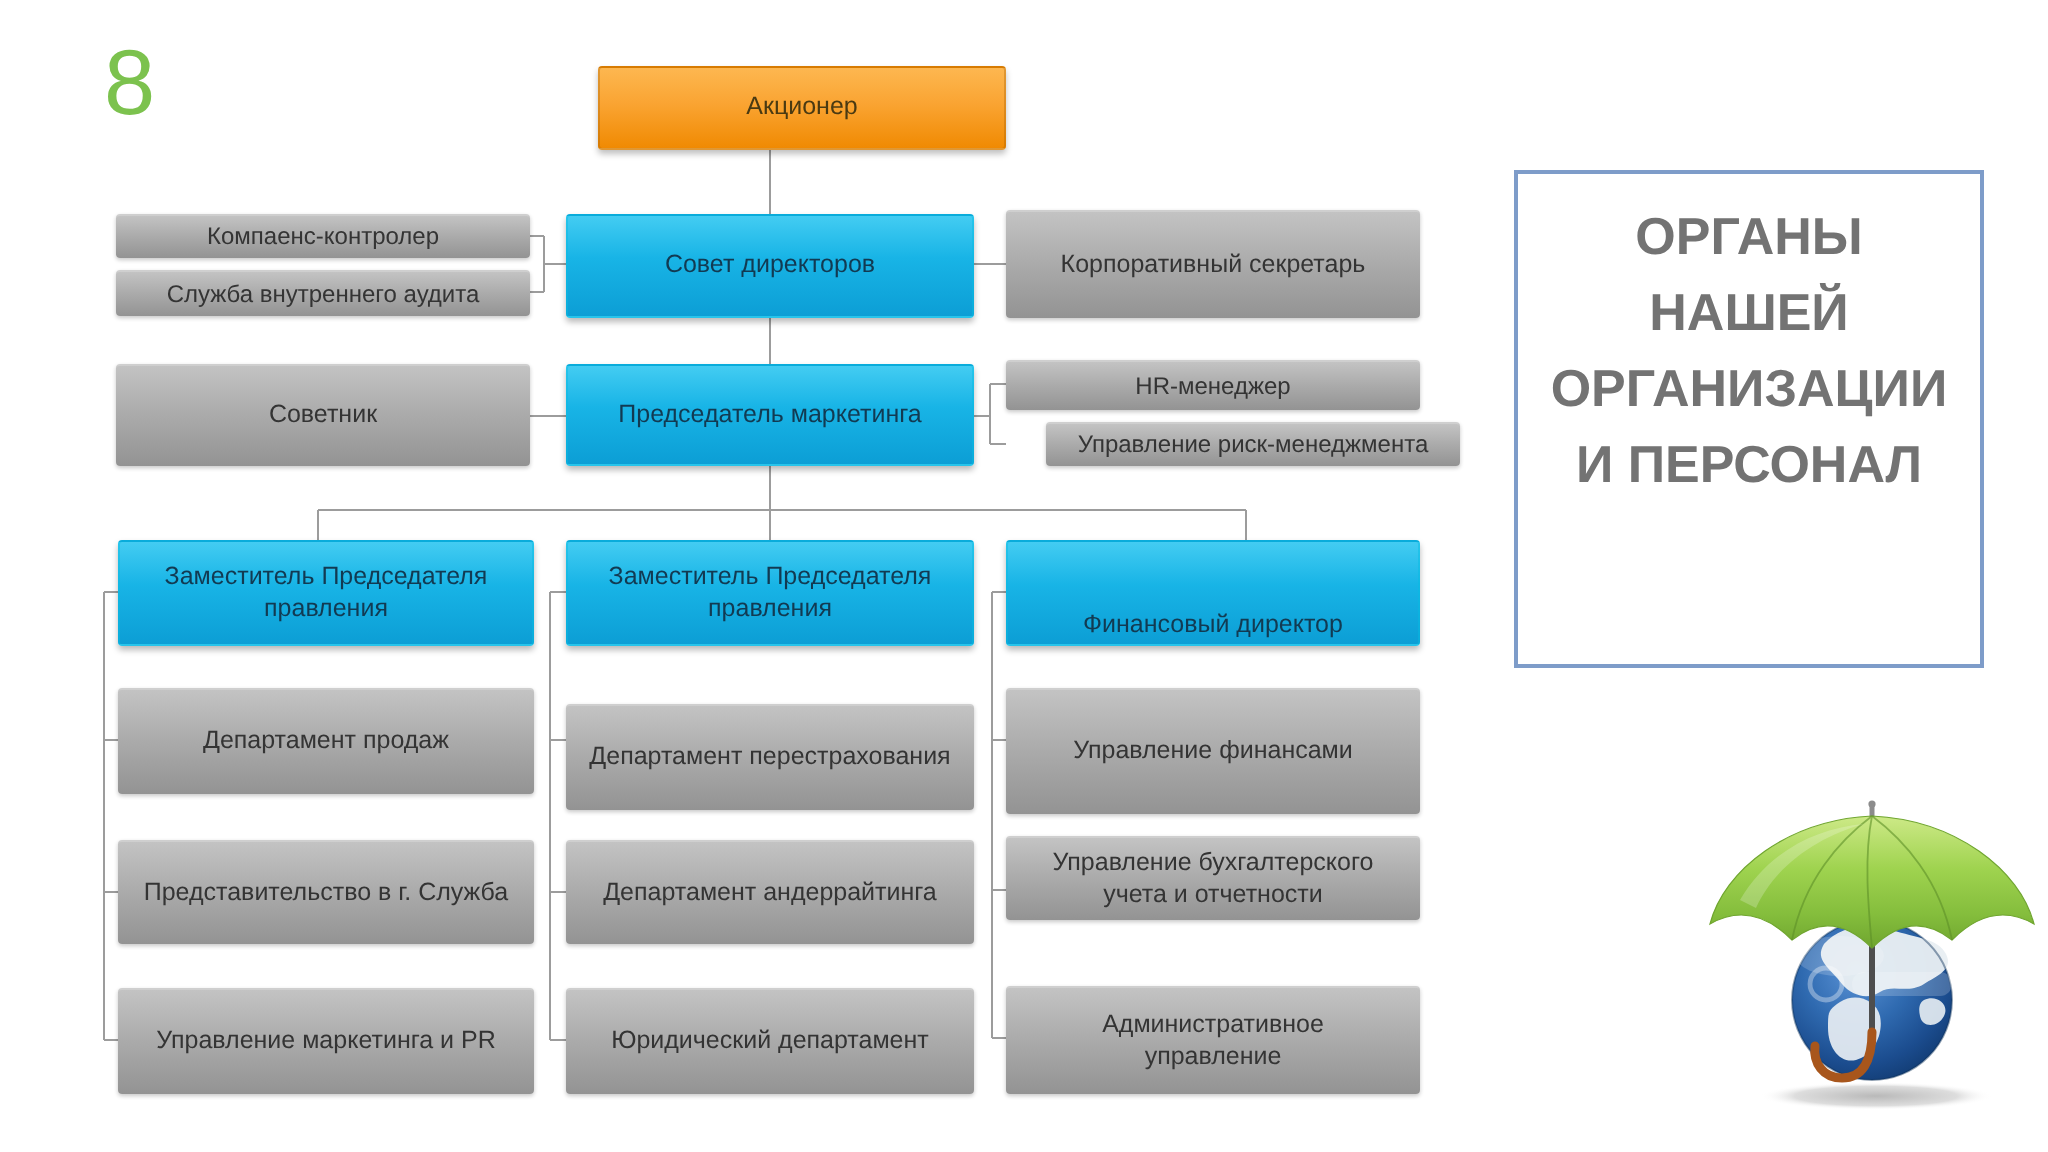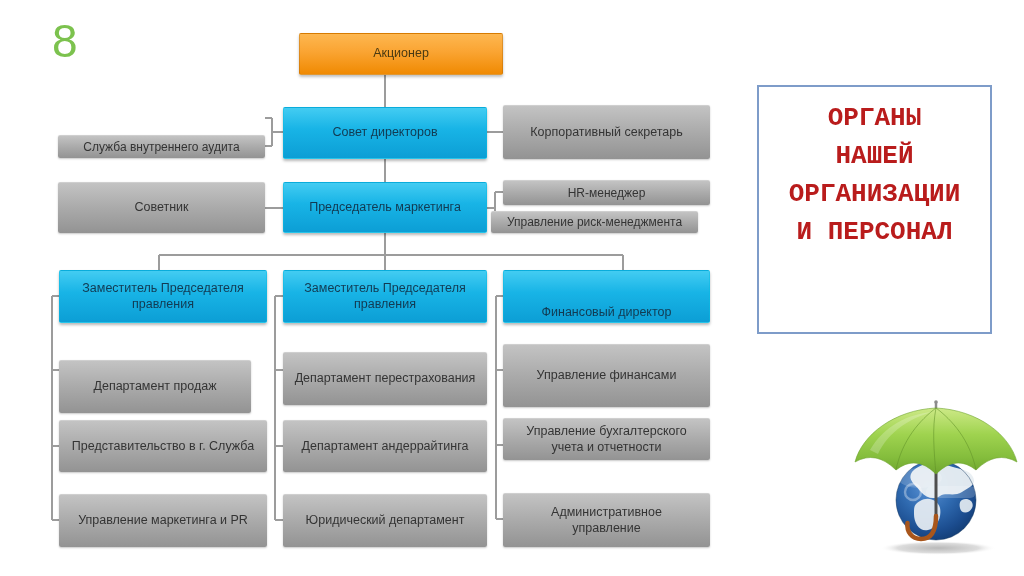--- a/index.html
+++ b/index.html
@@ -12,21 +12,21 @@
   .node.orange{background:linear-gradient(180deg,#FDB750 0%,#FAA432 45%,#F08A02 100%);
         border:1px solid rgba(170,95,0,.35);color:#4a3a12;box-shadow:0 2px 3px rgba(0,0,0,.25);margin-left:16px;}
   .node.blue{background:linear-gradient(180deg,#43CCF2 0%,#18B4E6 42%,#0C9ED5 100%);
         border:1px solid rgba(6,188,226,.45);color:#123a52;box-shadow:0 2px 3px rgba(0,0,0,.28);}
   .node.gray{background:linear-gradient(180deg,#C3C3C3 0%,#ABABAB 48%,#939393 100%);
         border-top:1px solid #cfcfcf;color:#343434;box-shadow:0 1px 2px rgba(0,0,0,.22);}
   .node.sm{font-size:12px;padding:1px 6px;}
   .node.narrow{padding:2px 32px;}
   .title-card{position:absolute;left:757px;top:85px;width:235px;height:249px;box-sizing:border-box;
         border:2px solid #7E9CC9;background:#ffffff;text-align:center;padding-top:12px;}
-  .title-card .line{font-size:26px;line-height:38px;font-weight:bold;color:#b91c1c;font-family:Liberation Mono, monospace;}
+  .title-card .line{font-size:26px;line-height:38px;font-weight:bold;color:#737373;}
   .logo{position:absolute;left:850px;top:400px;width:172px;height:160px;}
 </style>
 </head>
 <body>
 
 <div class="stage">
 
   <div class="page-num">8</div>
 
   <svg class="connectors" viewBox="0 0 1024 576" shape-rendering="crispEdges">
@@ -41,54 +41,57 @@
       <path d="M59,296 H52 M52,296 V520 M52,370 H59 M52,446 H59 M52,520 H59"></path>
       <path d="M283,296 H275 M275,296 V520 M275,370 H283 M275,446 H283 M275,520 H283"></path>
       <path d="M503,296 H496 M496,296 V519 M496,370 H503 M496,445 H503 M496,519 H503"></path>
     </g>
   </svg>
 
   <div class="node orange" style="left:283px;top:33px;width:204px;height:42px;">
     <span>Акционер</span>
   </div>
 
+  <div class="node gray sm" style="left:58px;top:107px;width:207px;height:22px;">
+    <span>Компаенс-контролер</span>
+  </div>
   <div class="node gray sm" style="left:58px;top:135px;width:207px;height:23px;">
     <span>Служба внутреннего аудита</span>
   </div>
   <div class="node blue" style="left:283px;top:107px;width:204px;height:52px;">
     <span>Совет директоров</span>
   </div>
   <div class="node gray" style="left:503px;top:105px;width:207px;height:54px;">
     <span>Корпоративный секретарь</span>
   </div>
 
   <div class="node gray" style="left:58px;top:182px;width:207px;height:51px;">
     <span>Советник</span>
   </div>
   <div class="node blue" style="left:283px;top:182px;width:204px;height:51px;">
     <span>Председатель маркетинга</span>
   </div>
   <div class="node gray sm" style="left:503px;top:180px;width:207px;height:25px;">
     <span>HR-менеджер</span>
   </div>
-  <div class="node gray sm" style="left:491px;top:211px;width:207px;height:22px;">
+  <div class="node gray sm" style="left:523px;top:211px;width:207px;height:22px;">
     <span>Управление риск-менеджмента</span>
   </div>
 
   <div class="node blue" style="left:59px;top:270px;width:208px;height:53px;">
     <span>Заместитель Председателя правления</span>
   </div>
   <div class="node blue" style="left:283px;top:270px;width:204px;height:53px;">
     <span>Заместитель Председателя правления</span>
   </div>
   <div class="node blue" style="left:503px;top:270px;width:207px;height:53px;align-items:flex-end;">
     <span>Финансовый директор</span>
   </div>
 
-  <div class="node gray" style="left:59px;top:360px;width:192px;height:53px;">
+  <div class="node gray" style="left:59px;top:344px;width:208px;height:53px;">
     <span>Департамент продаж</span>
   </div>
   <div class="node gray" style="left:59px;top:420px;width:208px;height:52px;">
     <span>Представительство в г. Служба</span>
   </div>
   <div class="node gray" style="left:59px;top:494px;width:208px;height:53px;">
     <span>Управление маркетинга и PR</span>
   </div>
 
   <div class="node gray" style="left:283px;top:352px;width:204px;height:53px;">

